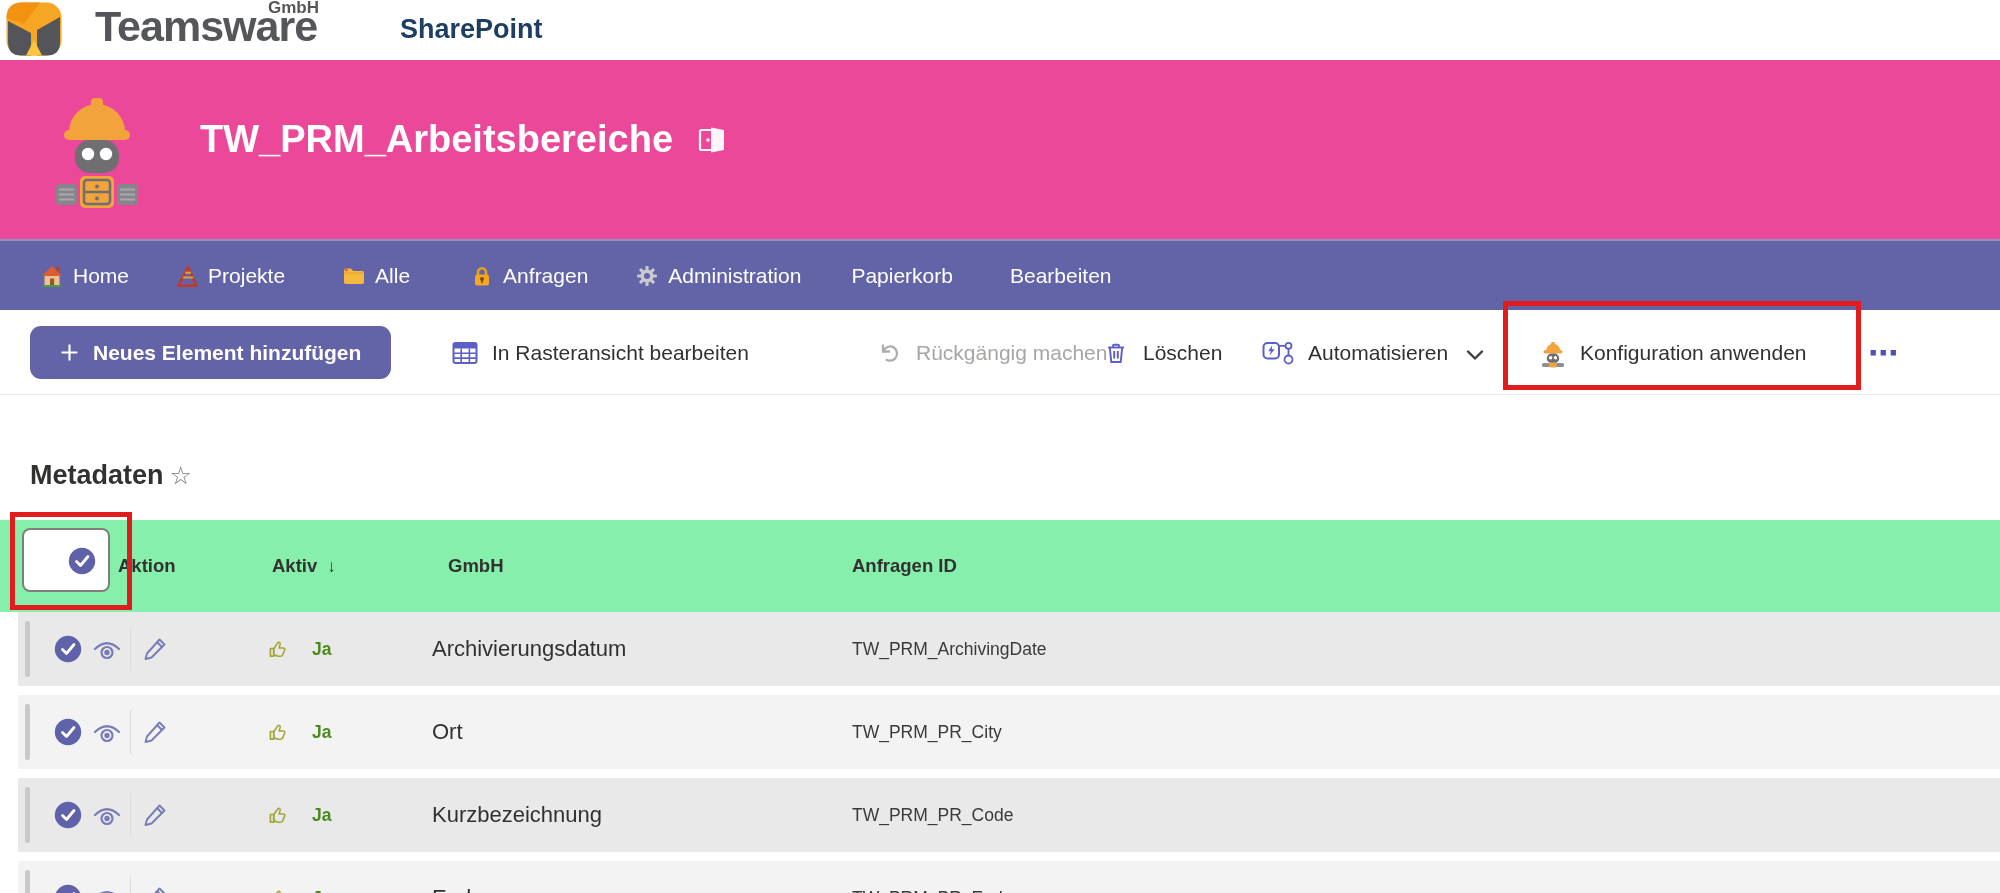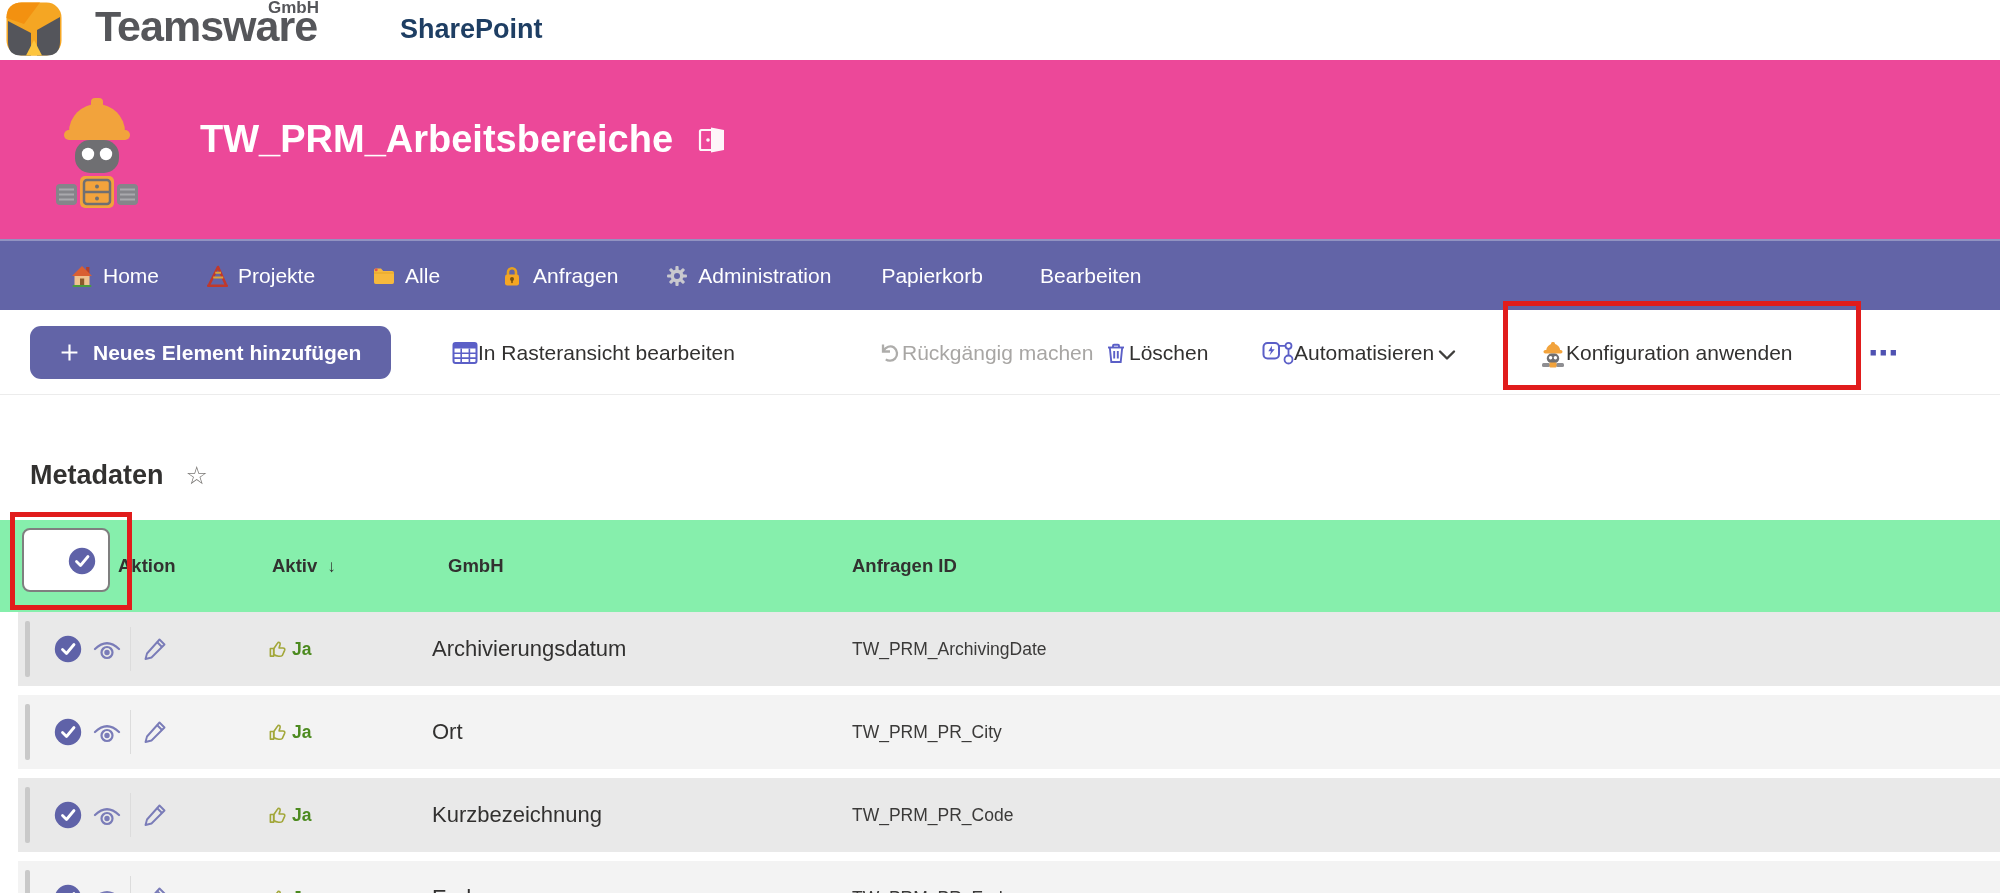--- a/index.html
+++ b/index.html
@@ -17,51 +17,51 @@
   
   .hero { position:absolute; left:0; top:60px; width:2000px; height:179px; background:#ec4899; }
   .site-icon { position:absolute; left:52px; top:30px; }
   .site-title { position:absolute; left:200px; top:58px; font-size:38px; font-weight:bold;
                 color:#fff; display:flex; align-items:center; gap:24px; }
   .title-badge { opacity:.95; }
 
   
   .navbar { position:absolute; left:0; top:239px; width:2000px; height:71px; background:#6264a7;
             border-top:2px solid rgba(255,255,255,.30); display:flex; align-items:center;
-            padding-left:70px; }
+            padding-left:40px; }
   .nav-item { display:flex; align-items:center; gap:9px; color:#fff; font-size:21px; cursor:pointer; }
   .nav-item .lbl { white-space:nowrap; }
   .m46{margin-left:46px}.m57{margin-left:57px}.m60{margin-left:60px}
   .m47{margin-left:47px}.m50{margin-left:50px}
 
   
   .toolbar { position:absolute; left:0; top:310px; width:2000px; height:85px; background:#fff;
              border-bottom:1px solid #ececec; }
   .btn-new { position:absolute; left:30px; top:16px; height:53px; padding:0 30px; background:#6264a7;
              border:none; border-radius:11px; color:#fff; font-size:21px; font-weight:bold;
              display:flex; align-items:center; gap:14px; cursor:pointer;
              font-family:"Liberation Sans","DejaVu Sans",sans-serif; }
-  .tb-item { position:absolute; top:0; height:85px; display:flex; align-items:center; gap:0;
+  .tb-item { position:absolute; top:0; height:85px; display:flex; align-items:center; gap:14px;
              font-size:21px; color:#323130; cursor:pointer; white-space:nowrap; }
   .tb-grid   { left:452px; }
   .tb-undo   { left:876px; color:#a8a6a4; cursor:default; }
   .tb-delete { left:1103px; }
   .tb-automate { left:1262px; }
   .tb-config { left:1540px; }
   .tb-more { left:1868px; font-size:30px; font-weight:bold; color:#4f52b2; letter-spacing:2px; }
   .chev { margin-left:4px; margin-top:4px; }
 
   
   .redbox { position:absolute; border:5px solid #e11c1c; z-index:20; pointer-events:none; }
   .redbox-config { left:1503px; top:301px; width:358px; height:89px; }
   .redbox-selectall { left:10px; top:512px; width:122px; height:98px; }
 
   
   .list-title { position:absolute; left:30px; top:460px; font-size:27px; font-weight:bold;
-                color:#323130; display:flex; align-items:center; gap:22px; }
+                color:#323130; display:flex; align-items:center; gap:6px; }
   .star { font-size:25px; font-weight:normal; color:#7a7875; cursor:pointer; }
 
   .thead { position:absolute; left:0; top:520px; width:2000px; height:92px; background:#86efac; }
   .th { position:absolute; top:50%; transform:translateY(-50%); font-size:18.5px; font-weight:bold;
         color:#323130; cursor:pointer; white-space:nowrap; }
   .th-aktion { left:118px; } .th-aktiv { left:272px; } .th-titel { left:448px; } .th-id { left:852px; }
   .sort-glyph { font-weight:normal; font-size:17px; margin-left:10px; color:#323130; }
 
   .selectall-box { position:absolute; left:22px; top:528px; width:88px; height:64px; background:#fff;
                    border:2px solid #7f7f7f; border-radius:8px; z-index:5; }
@@ -71,21 +71,21 @@
   .row { position:absolute; left:18px; width:1982px; height:74px; }
   .row.dark  { background:#e9e9e9; }
   .row.light { background:#f3f3f3; }
   .r0{top:0} .r1{top:83px} .r2{top:166px} .r3{top:249px}
   .cell { position:absolute; top:50%; transform:translateY(-50%); }
   .dragbar { left:7px; width:5px; height:56px; background:#c9c9c9; border-radius:2px; }
   .c-chk { left:36px; cursor:pointer; }
   .c-eye { left:74px; cursor:pointer; }
   .c-div { left:112px; width:1px; height:44px; background:#dcdcdc; }
   .c-pen { left:124px; cursor:pointer; }
-  .c-ja  { left:250px; display:flex; align-items:center; gap:3px; font-size:17.5px;
+  .c-ja  { left:250px; display:flex; align-items:center; gap:23px; font-size:17.5px;
            font-weight:bold; color:#4c8a1f; }
   .c-titel { left:414px; font-size:22px; color:#323130; white-space:nowrap; }
   .c-id    { left:834px; font-size:17.5px; color:#3b3a39; white-space:nowrap; }
   svg { display:block; }
 </style>
 </head>
 <body>
 
 <div class="topbar">
   <div class="logo">

